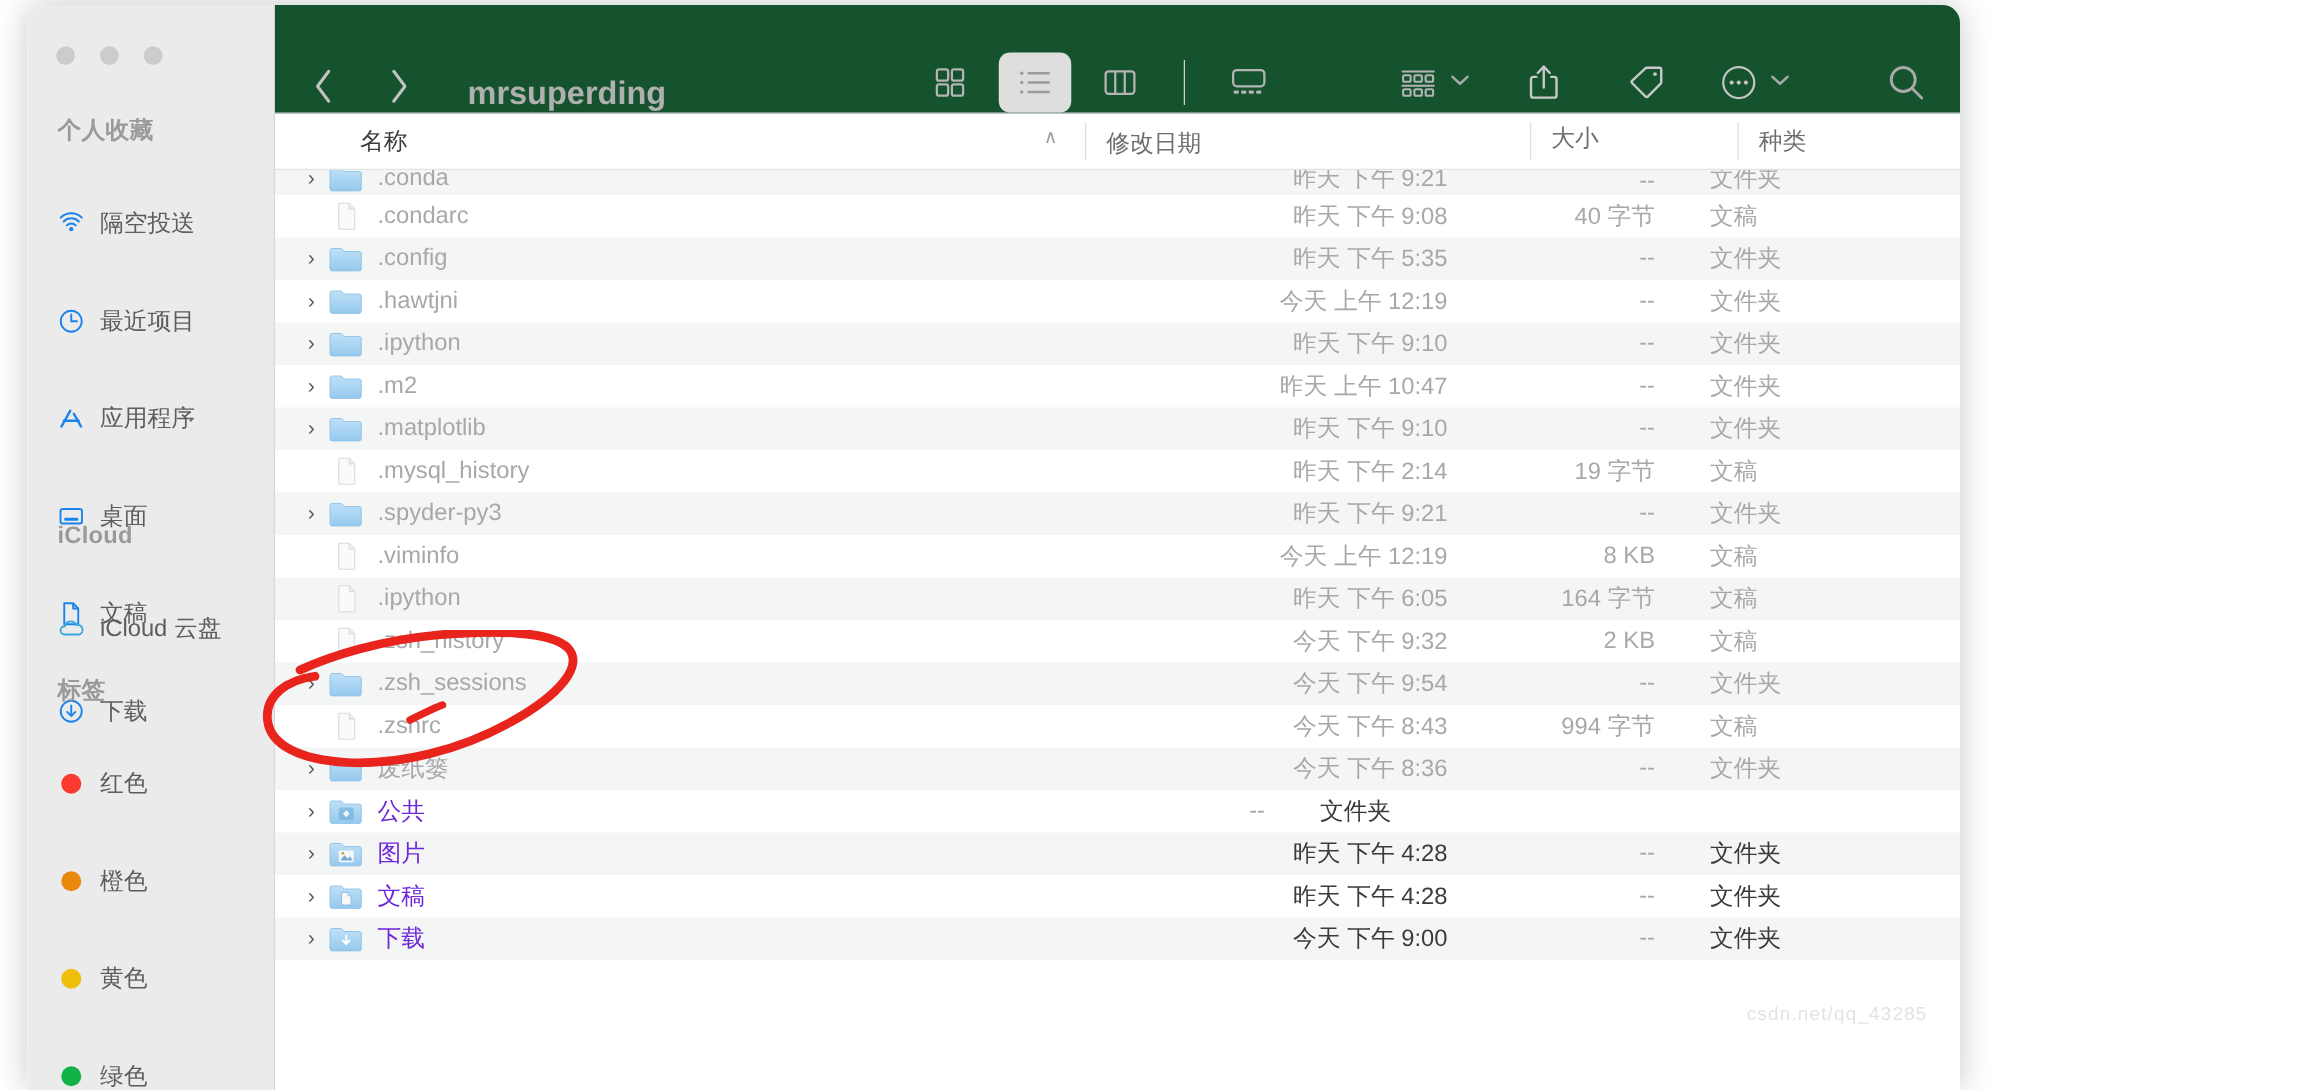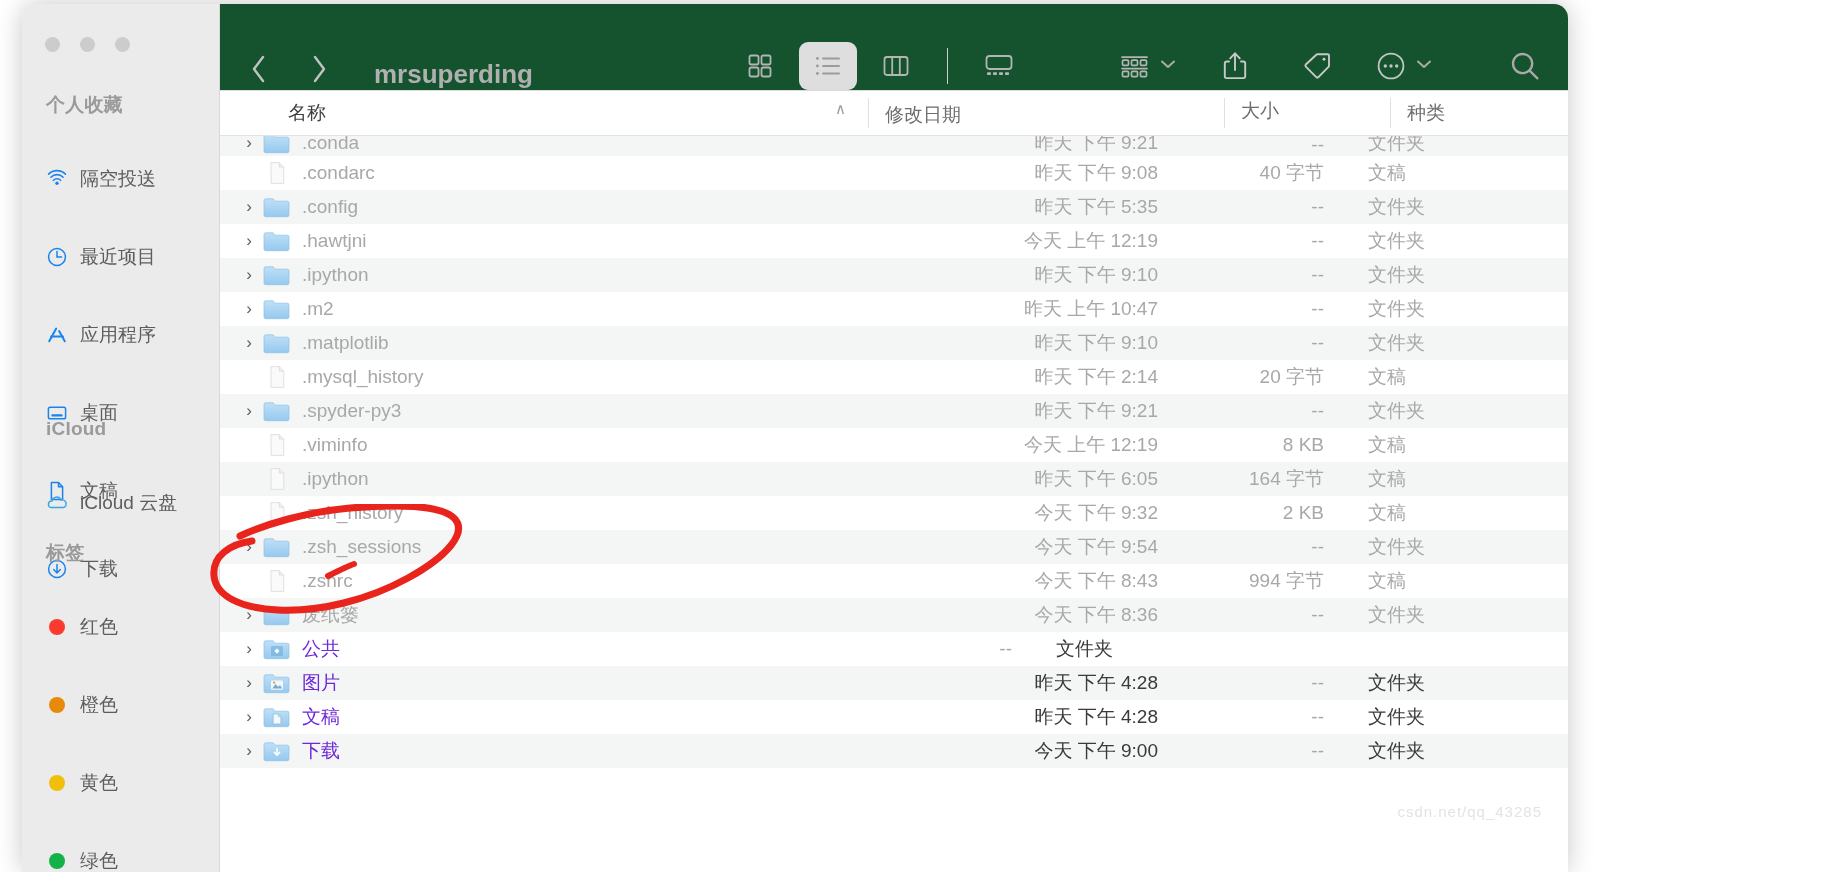--- a/index.html
+++ b/index.html
@@ -676,21 +676,21 @@
           <div class="row">
             <div class="cell-name">
               <span class="disclosure empty">›</span>
               <span class="ficon"><svg width="30" height="26" viewBox="0 0 30 26">
                   <path d="M9 2.6h8.4l4.4 4.5V23.4H9z" fill="#fafafa" stroke="#dcdcdc" stroke-width="0.9" stroke-linejoin="round"></path>
                   <path d="M17.4 2.6v4.5h4.4" fill="#eeeeee" stroke="#dcdcdc" stroke-width="0.9" stroke-linejoin="round"></path>
                 </svg></span>
               <span class="fname">.mysql_history</span>
             </div>
             <div class="cell-date">昨天 下午 2:14</div>
-            <div class="cell-size">20 字节</div>
+            <div class="cell-size">19 字节</div>
             <div class="cell-kind">文稿</div>
           </div>
           <div class="row alt">
             <div class="cell-name">
               <span class="disclosure">›</span>
               <span class="ficon"><svg width="30" height="26" viewBox="0 0 30 26">
                   <defs>
                     <linearGradient id="gplain" x1="0" y1="0" x2="0" y2="1">
                       <stop offset="0" stop-color="#bfe0f7"></stop>
                       <stop offset="1" stop-color="#96c9ee"></stop>

